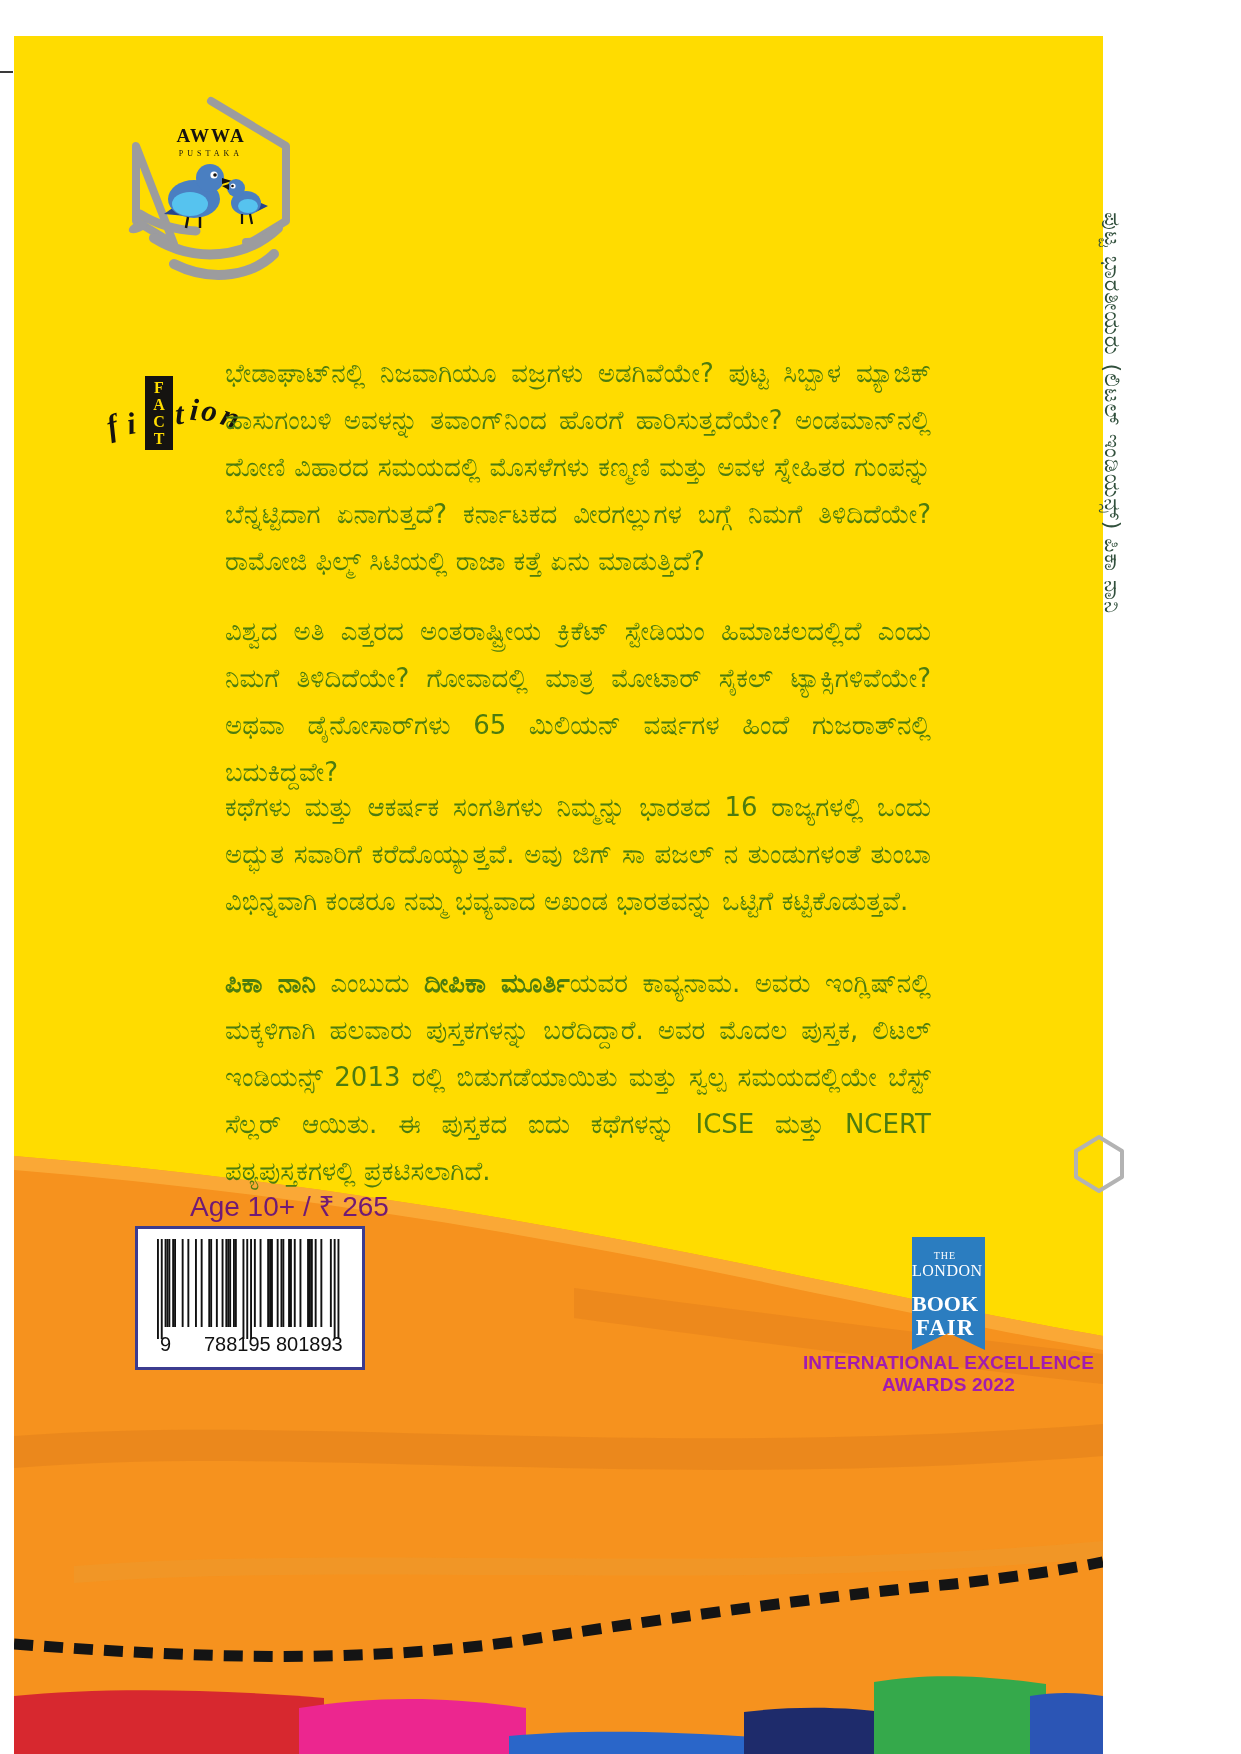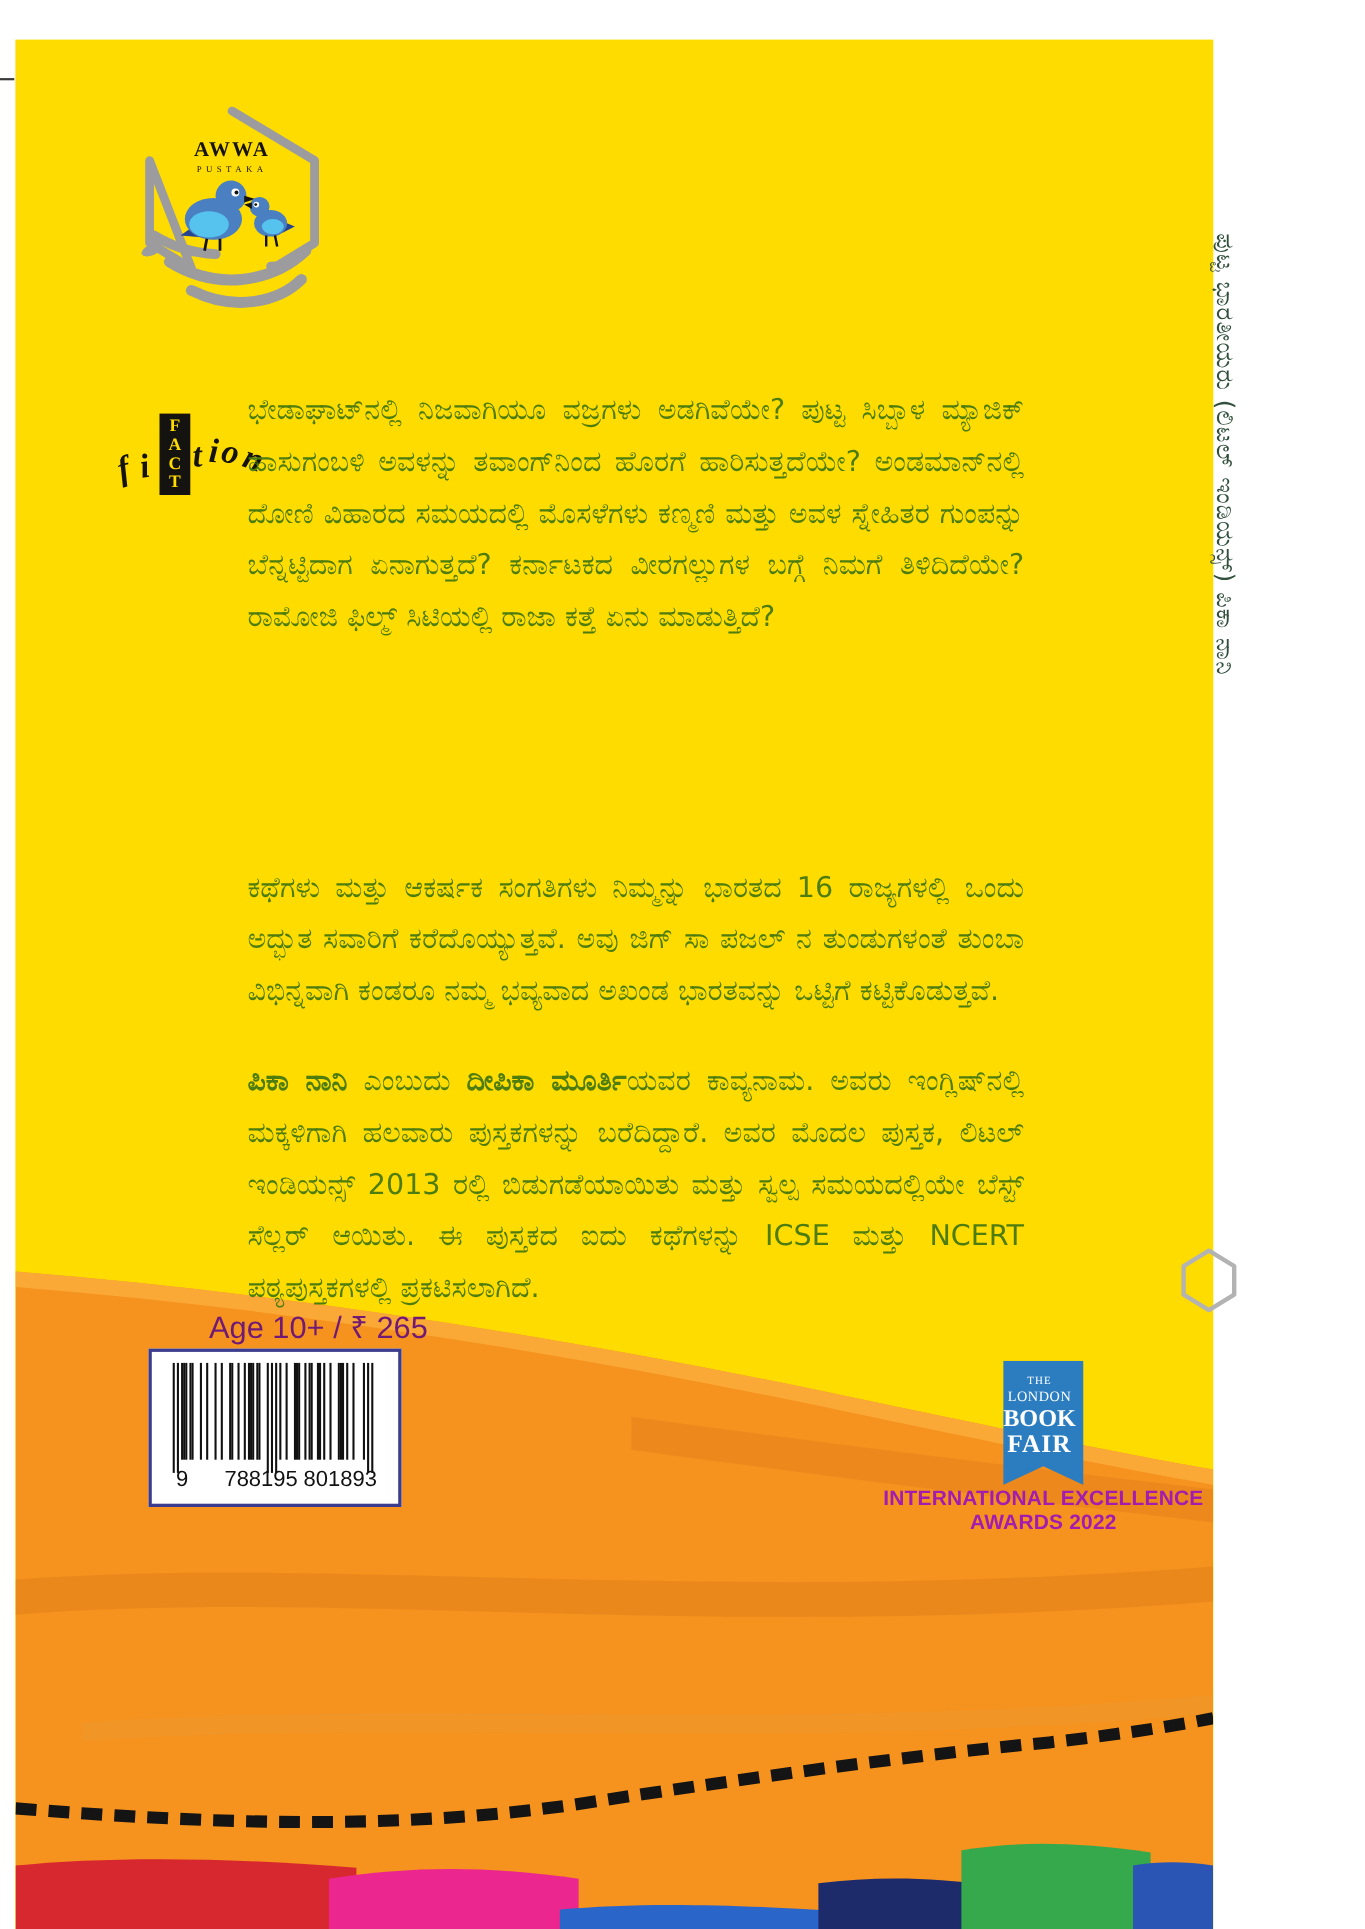--- a/index.html
+++ b/index.html
@@ -41,21 +41,21 @@
   
   .barcode-box{position:absolute;left:121px;top:1190px;width:224px;height:138px;background:#ffffff;
                border:3px solid #3c3c8f;}
 
   
   .lbf-ribbon{position:absolute;left:898px;top:1201px;width:73px;height:113px;}
   .lbf-ribbon svg{position:absolute;left:0;top:0;}
   .lbf-text{position:absolute;left:0;top:14px;width:66px;text-align:center;color:#ffffff;
             font-family:"Liberation Serif",serif;line-height:1;}
   .lbf-text .t1{font-size:10px;letter-spacing:1px;margin-bottom:2px;}
-  .lbf-text .t2{font-size:13px;letter-spacing:0.5px;margin-bottom:2px;}
+  .lbf-text .t2{font-size:16px;letter-spacing:0.5px;margin-bottom:14px;}
   .lbf-text .t3{font-size:22px;font-weight:bold;margin-bottom:1px;}
   .lbf-text .t4{font-size:23px;font-weight:bold;letter-spacing:1px;}
   .lbf-caption{position:absolute;left:762px;top:1316px;width:345px;text-align:center;
                color:#a21caf;font-weight:bold;font-size:19px;letter-spacing:0.2px;
                font-family:"Liberation Sans",sans-serif;}
 
   
   .waves{position:absolute;left:0;top:0;width:1089px;height:1718px;}
 
   
@@ -139,20 +139,21 @@
         <span class="l-f">f</span>
         <span class="l-i1">i</span>
         <span class="l-t">t</span>
         <span class="l-i2">i</span>
         <span class="l-o">o</span>
         <span class="l-n">n</span>
       </div>
     </div>
 
     <p class="kn-para p1">ಭೇಡಾಘಾಟ್‌ನಲ್ಲಿ ನಿಜವಾಗಿಯೂ ವಜ್ರಗಳು ಅಡಗಿವೆಯೇ? ಪುಟ್ಟ ಸಿಬ್ಬಾಳ ಮ್ಯಾಜಿಕ್ ಹಾಸುಗಂಬಳಿ ಅವಳನ್ನು ತವಾಂಗ್‌ನಿಂದ ಹೊರಗೆ ಹಾರಿಸುತ್ತದೆಯೇ? ಅಂಡಮಾನ್‌ನಲ್ಲಿ ದೋಣಿ ವಿಹಾರದ ಸಮಯದಲ್ಲಿ ಮೊಸಳೆಗಳು ಕಣ್ಮಣಿ ಮತ್ತು ಅವಳ ಸ್ನೇಹಿತರ ಗುಂಪನ್ನು ಬೆನ್ನಟ್ಟಿದಾಗ ಏನಾಗುತ್ತದೆ? ಕರ್ನಾಟಕದ ವೀರಗಲ್ಲುಗಳ ಬಗ್ಗೆ ನಿಮಗೆ ತಿಳಿದಿದೆಯೇ? ರಾಮೋಜಿ ಫಿಲ್ಮ್ ಸಿಟಿಯಲ್ಲಿ ರಾಜಾ ಕತ್ತೆ ಏನು ಮಾಡುತ್ತಿದೆ?</p>
+    <p class="kn-para p2">ವಿಶ್ವದ ಅತಿ ಎತ್ತರದ ಅಂತರಾಷ್ಟ್ರೀಯ ಕ್ರಿಕೆಟ್ ಸ್ಟೇಡಿಯಂ ಹಿಮಾಚಲದಲ್ಲಿದೆ ಎಂದು ನಿಮಗೆ ತಿಳಿದಿದೆಯೇ? ಗೋವಾದಲ್ಲಿ ಮಾತ್ರ ಮೋಟಾರ್ ಸೈಕಲ್ ಟ್ಯಾಕ್ಸಿಗಳಿವೆಯೇ? ಅಥವಾ ಡೈನೋಸಾರ್‌ಗಳು 65 ಮಿಲಿಯನ್ ವರ್ಷಗಳ ಹಿಂದೆ ಗುಜರಾತ್‌ನಲ್ಲಿ ಬದುಕಿದ್ದವೇ?</p>
     <p class="kn-para p3">ಕಥೆಗಳು ಮತ್ತು ಆಕರ್ಷಕ ಸಂಗತಿಗಳು ನಿಮ್ಮನ್ನು ಭಾರತದ 16 ರಾಜ್ಯಗಳಲ್ಲಿ ಒಂದು ಅದ್ಭುತ ಸವಾರಿಗೆ ಕರೆದೊಯ್ಯುತ್ತವೆ. ಅವು ಜಿಗ್ ಸಾ ಪಜಲ್ ನ ತುಂಡುಗಳಂತೆ ತುಂಬಾ ವಿಭಿನ್ನವಾಗಿ ಕಂಡರೂ ನಮ್ಮ ಭವ್ಯವಾದ ಅಖಂಡ ಭಾರತವನ್ನು ಒಟ್ಟಿಗೆ ಕಟ್ಟಿಕೊಡುತ್ತವೆ.</p>
 
     <p class="kn-para bio"><b>ಪಿಕಾ ನಾನಿ</b><span> ಎಂಬುದು </span><b>ದೀಪಿಕಾ ಮೂರ್ತಿ</b><span>ಯವರ ಕಾವ್ಯನಾಮ. ಅವರು ಇಂಗ್ಲಿಷ್‌ನಲ್ಲಿ ಮಕ್ಕಳಿಗಾಗಿ ಹಲವಾರು ಪುಸ್ತಕಗಳನ್ನು ಬರೆದಿದ್ದಾರೆ. ಅವರ ಮೊದಲ ಪುಸ್ತಕ, ಲಿಟಲ್ ಇಂಡಿಯನ್ಸ್ 2013 ರಲ್ಲಿ ಬಿಡುಗಡೆಯಾಯಿತು ಮತ್ತು ಸ್ವಲ್ಪ ಸಮಯದಲ್ಲಿಯೇ ಬೆಸ್ಟ್ ಸೆಲ್ಲರ್ ಆಯಿತು. ಈ ಪುಸ್ತಕದ ಐದು ಕಥೆಗಳನ್ನು ICSE ಮತ್ತು NCERT ಪಠ್ಯಪುಸ್ತಕಗಳಲ್ಲಿ ಪ್ರಕಟಿಸಲಾಗಿದೆ.</span></p>
 
     <div class="age-price">Age 10+ /  ₹ 265</div>
 
     <div class="barcode-box">
       <svg id="barcode-svg" width="218" height="130" viewBox="0 0 218 130" xmlns="http://www.w3.org/2000/svg">
         <g id="bars">
             <rect x="19.00" y="10" width="1.90" height="100" fill="#111"></rect>

